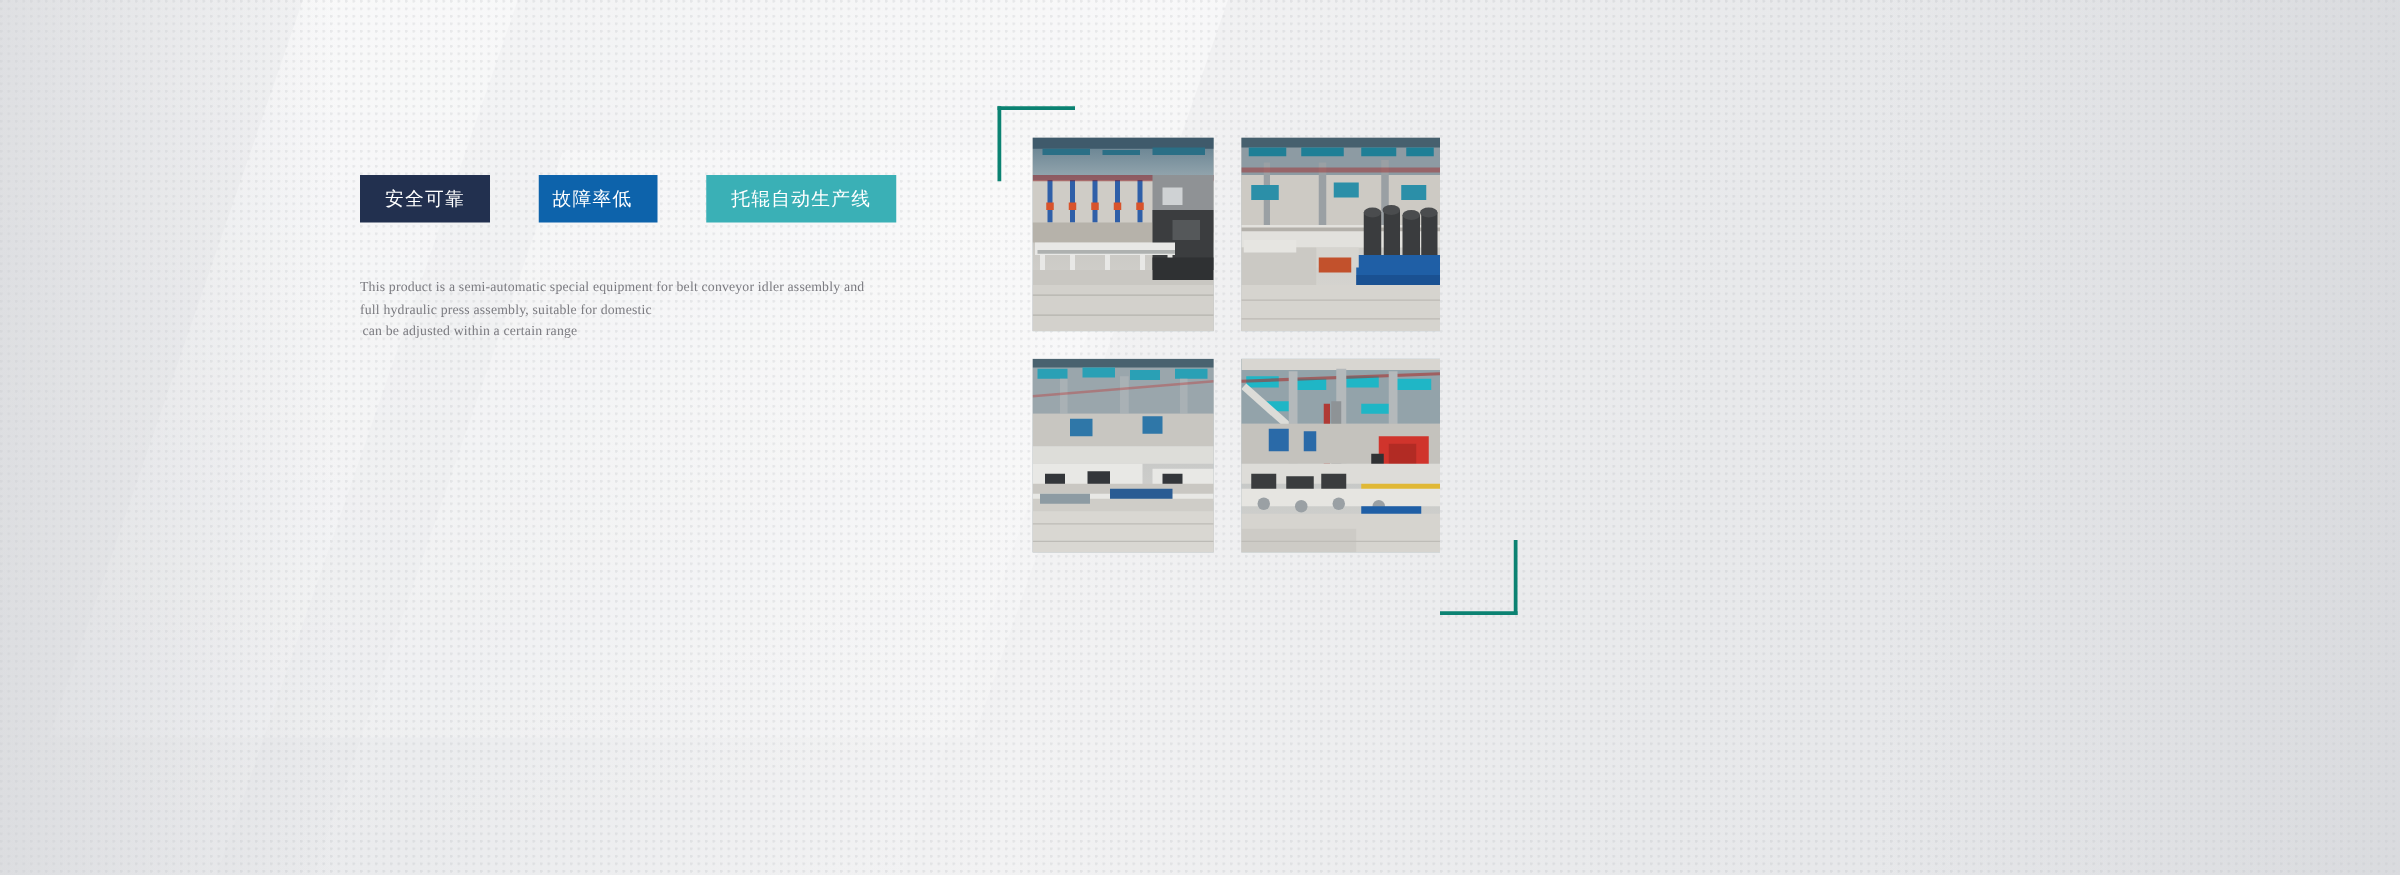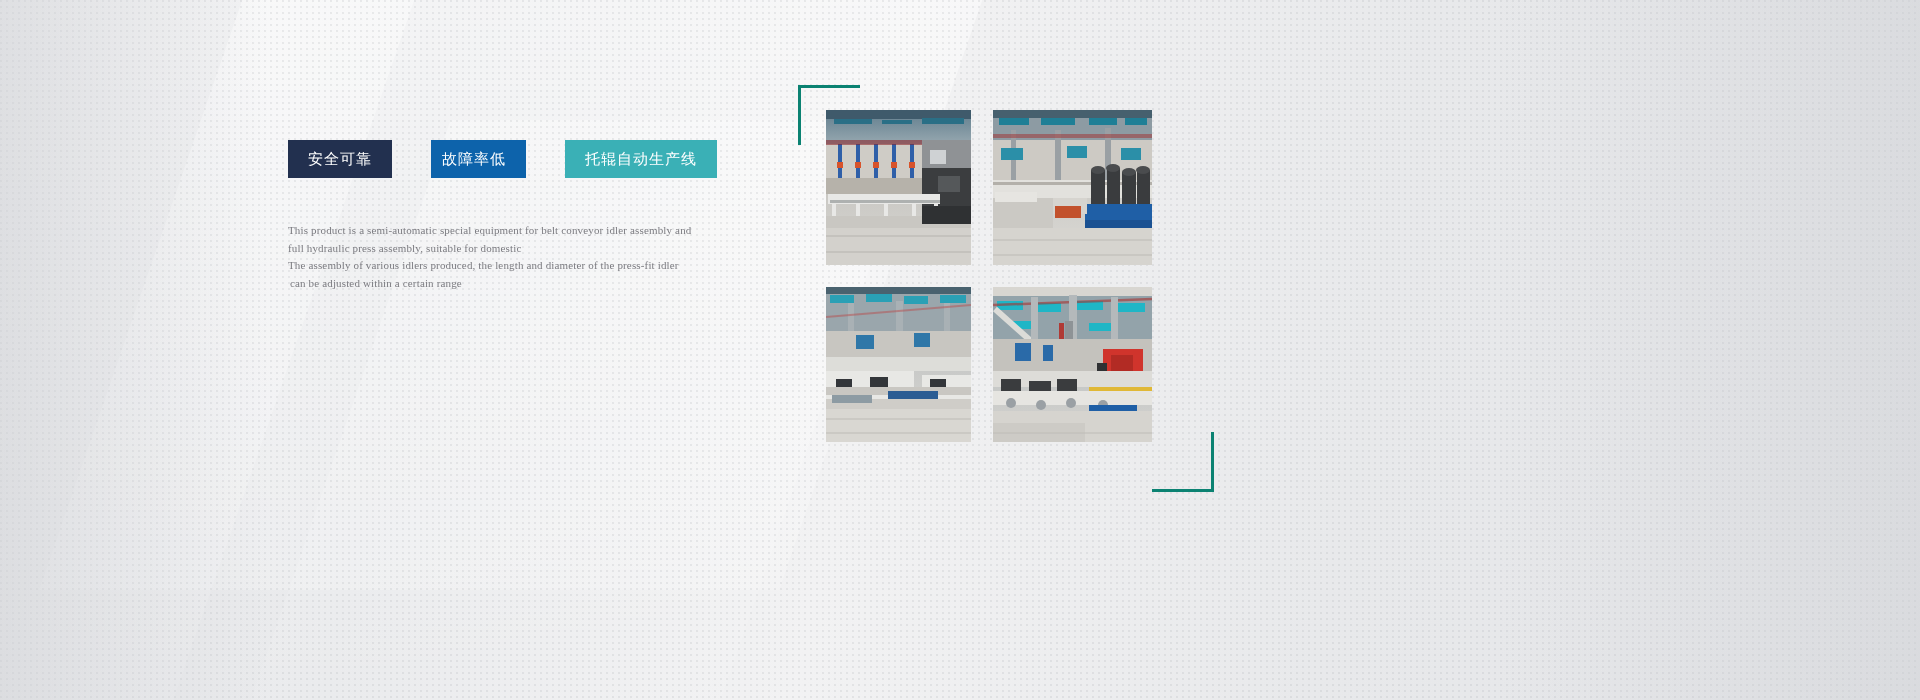--- a/index.html
+++ b/index.html
@@ -117,21 +117,20 @@
 
     <div class="desc-cn">
     </div>
 
     <div class="desc-en">
       <div class="p1">
         <div>This product is a semi-automatic special equipment for belt conveyor idler assembly and</div>
         <div>full hydraulic press assembly, suitable for domestic</div>
       </div>
       <div class="p2">
-        <div>The assembly of various idlers produced, the length and diameter of the press-fit idler</div>
         <div class="l2">can be adjusted within a certain range</div>
       </div>
     </div>
 
   </div>
 
   <div class="gallery">
 
     <div class="bracket bk-tl">
       <span class="h"></span>

